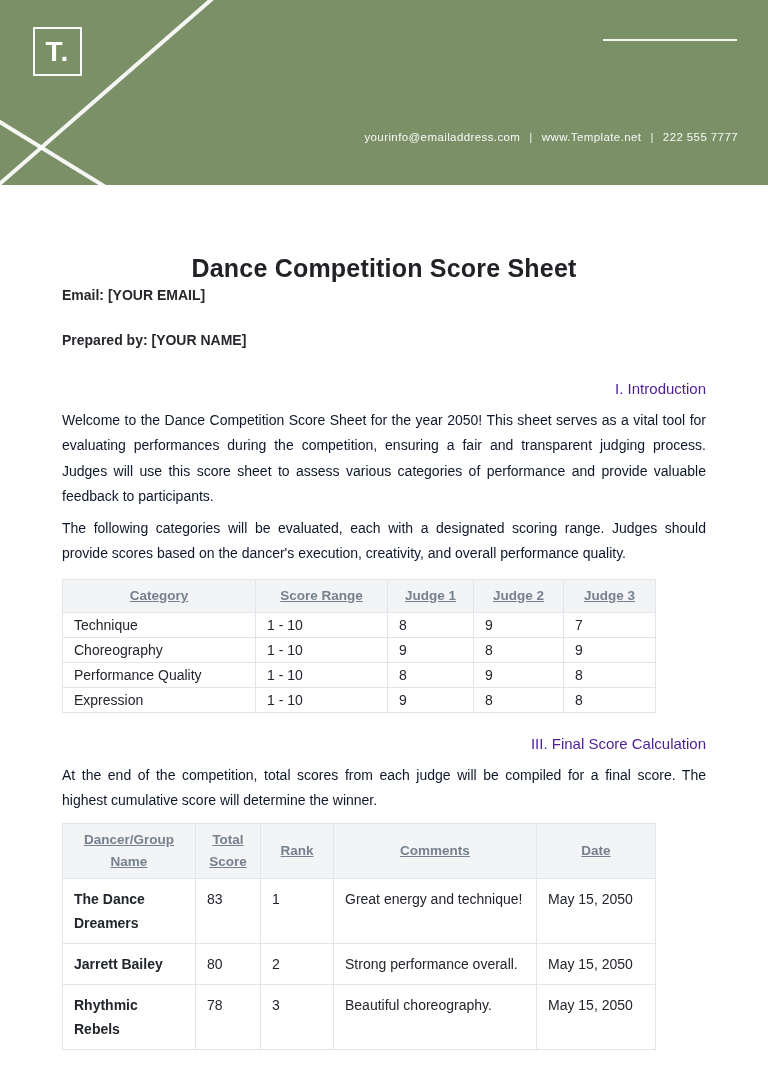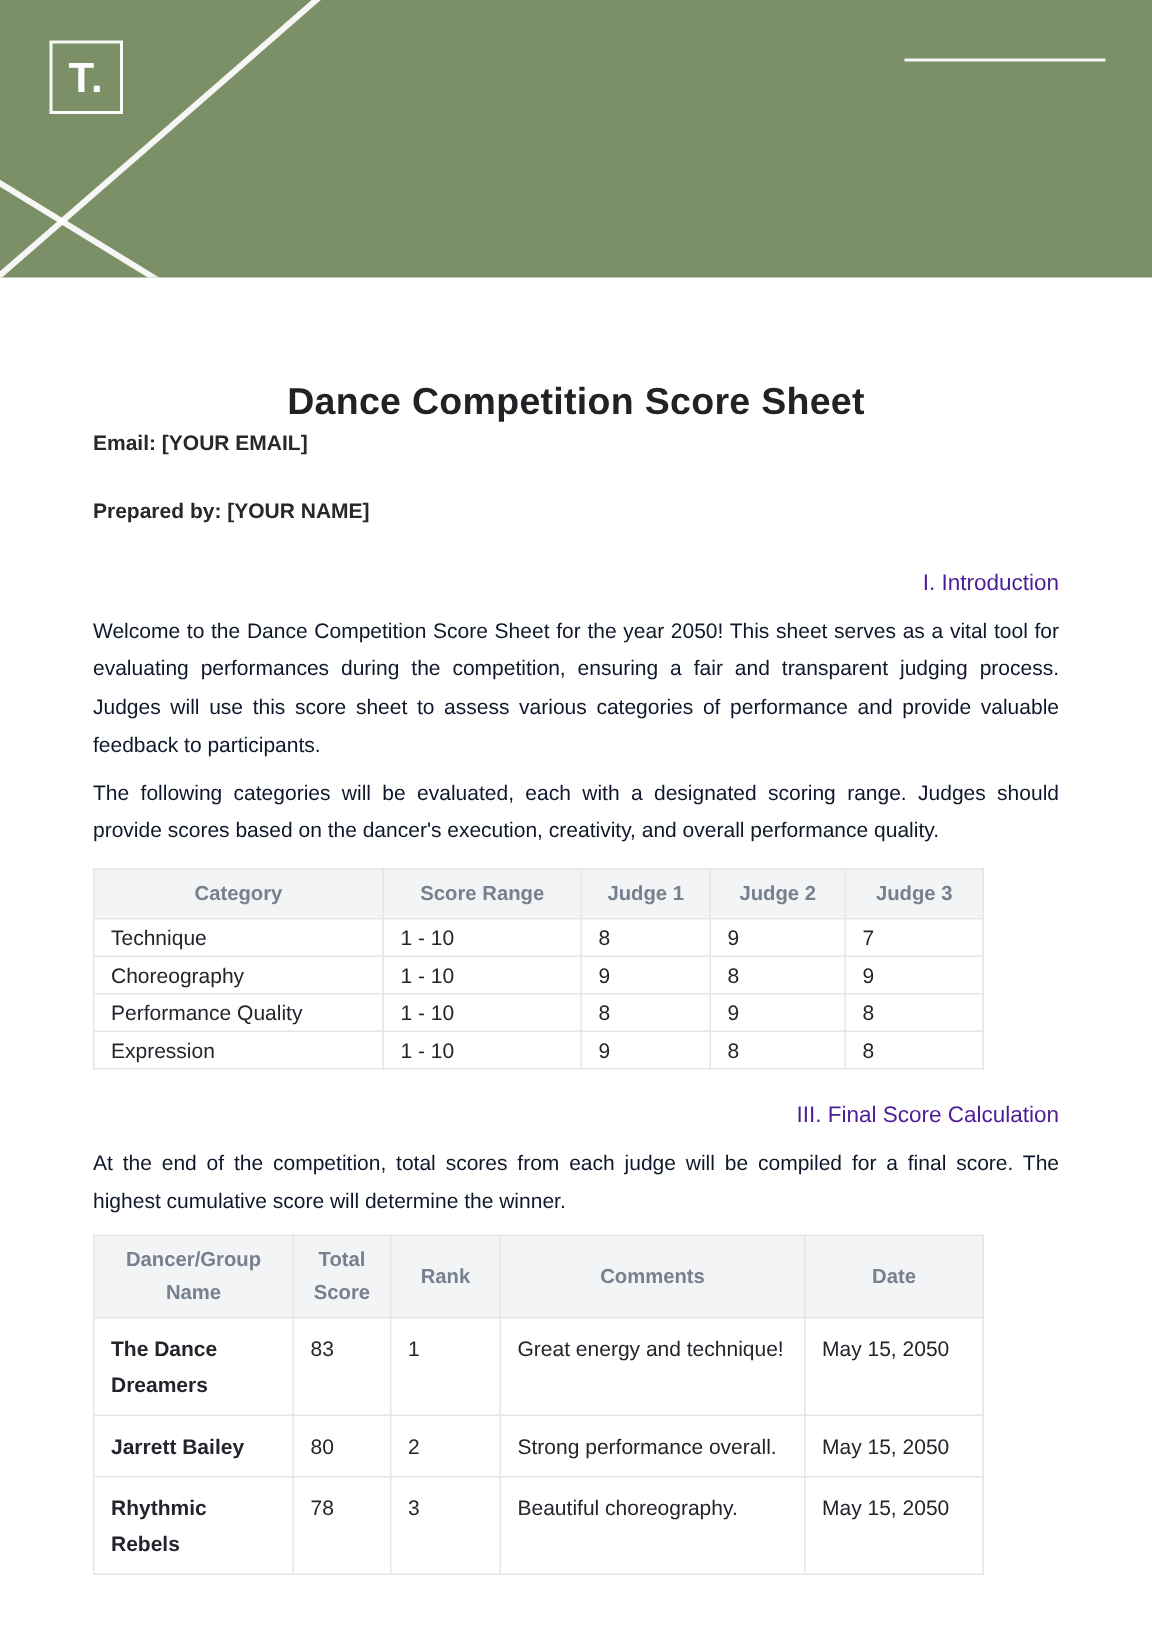--- a/index.html
+++ b/index.html
@@ -64,21 +64,21 @@
     border-collapse:collapse;table-layout:fixed;
     width:593px;
     font-size:14px;
   }
   .tbl1{margin-top:12px;}
   .tbl2{margin-top:10px;}
   th,td{border:1px solid #e3e5e9;}
   th{
     background:#f3f4f6;color:#76808e;
     font-weight:bold;font-size:13.5px;line-height:22px;
-    padding:5px 10px;text-align:center;vertical-align:middle;
+    padding:5px 10px;text-align:center;vertical-align:middle;text-decoration:underline;
   }
   td{
     color:#22252b;line-height:24px;
     padding:0 11px;text-align:left;vertical-align:top;
     background:#ffffff;
   }
   .tbl1 td{height:24px;}
   .tbl2 td{padding-top:8px;padding-bottom:8px;}
   td.name{font-weight:bold;}
   .h3{margin-top:18px;}
@@ -90,20 +90,23 @@
 
   <div class="banner">
     <svg width="768" height="185" viewBox="0 0 768 185">
       <line x1="220" y1="-8" x2="-12" y2="194" stroke="rgba(255,255,255,0.93)" stroke-width="4"></line>
       <line x1="-10" y1="116" x2="130" y2="202" stroke="rgba(255,255,255,0.93)" stroke-width="4"></line>
     </svg>
     <div class="logo-box">
       <span class="logo-text">T.</span>
     </div>
     <div class="top-rule"></div>
+    <div class="contact">
+      <span>yourinfo@emailaddress.com</span><span class="sep">|</span><span>www.Template.net</span><span class="sep">|</span><span>222 555 7777</span>
+    </div>
   </div>
 
   <div class="doc">
 
     <h1 class="doc-title">Dance Competition Score Sheet</h1>
 
     <div class="byline">Email: [YOUR EMAIL]</div>
     <div class="byline first">Prepared by: [YOUR NAME]</div>
 
     <h2 class="sec-heading h1">I. Introduction</h2>

